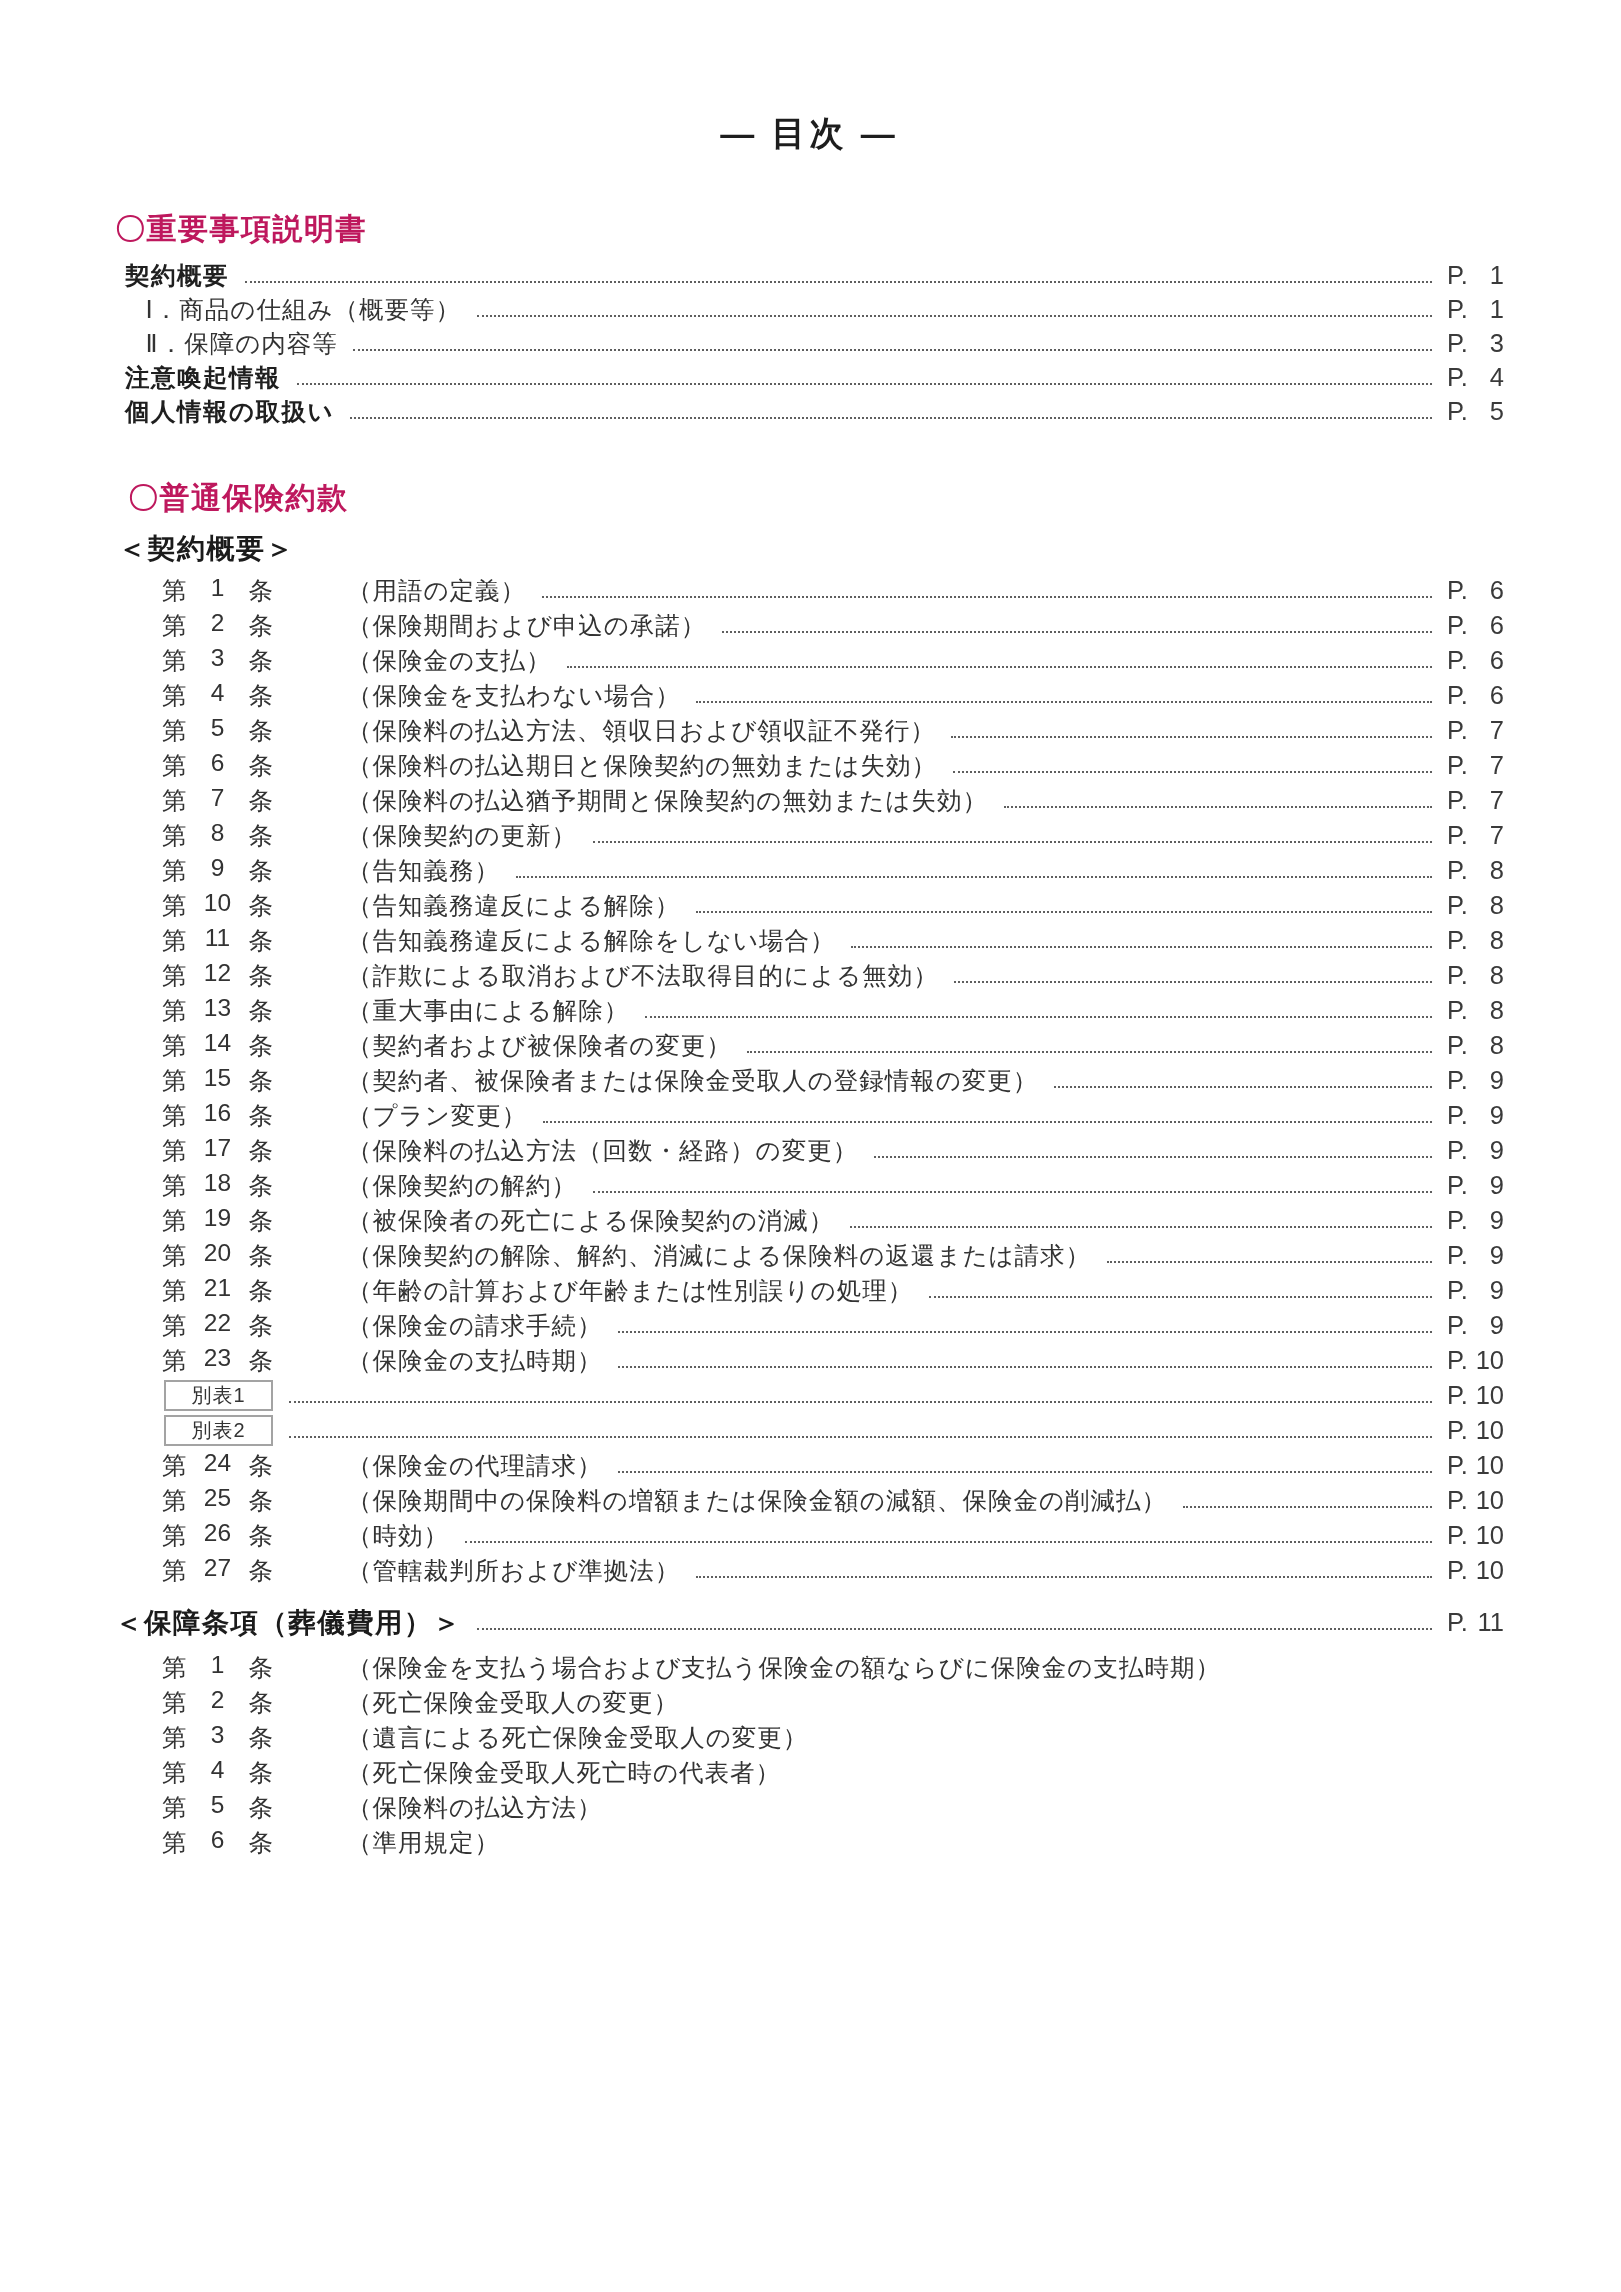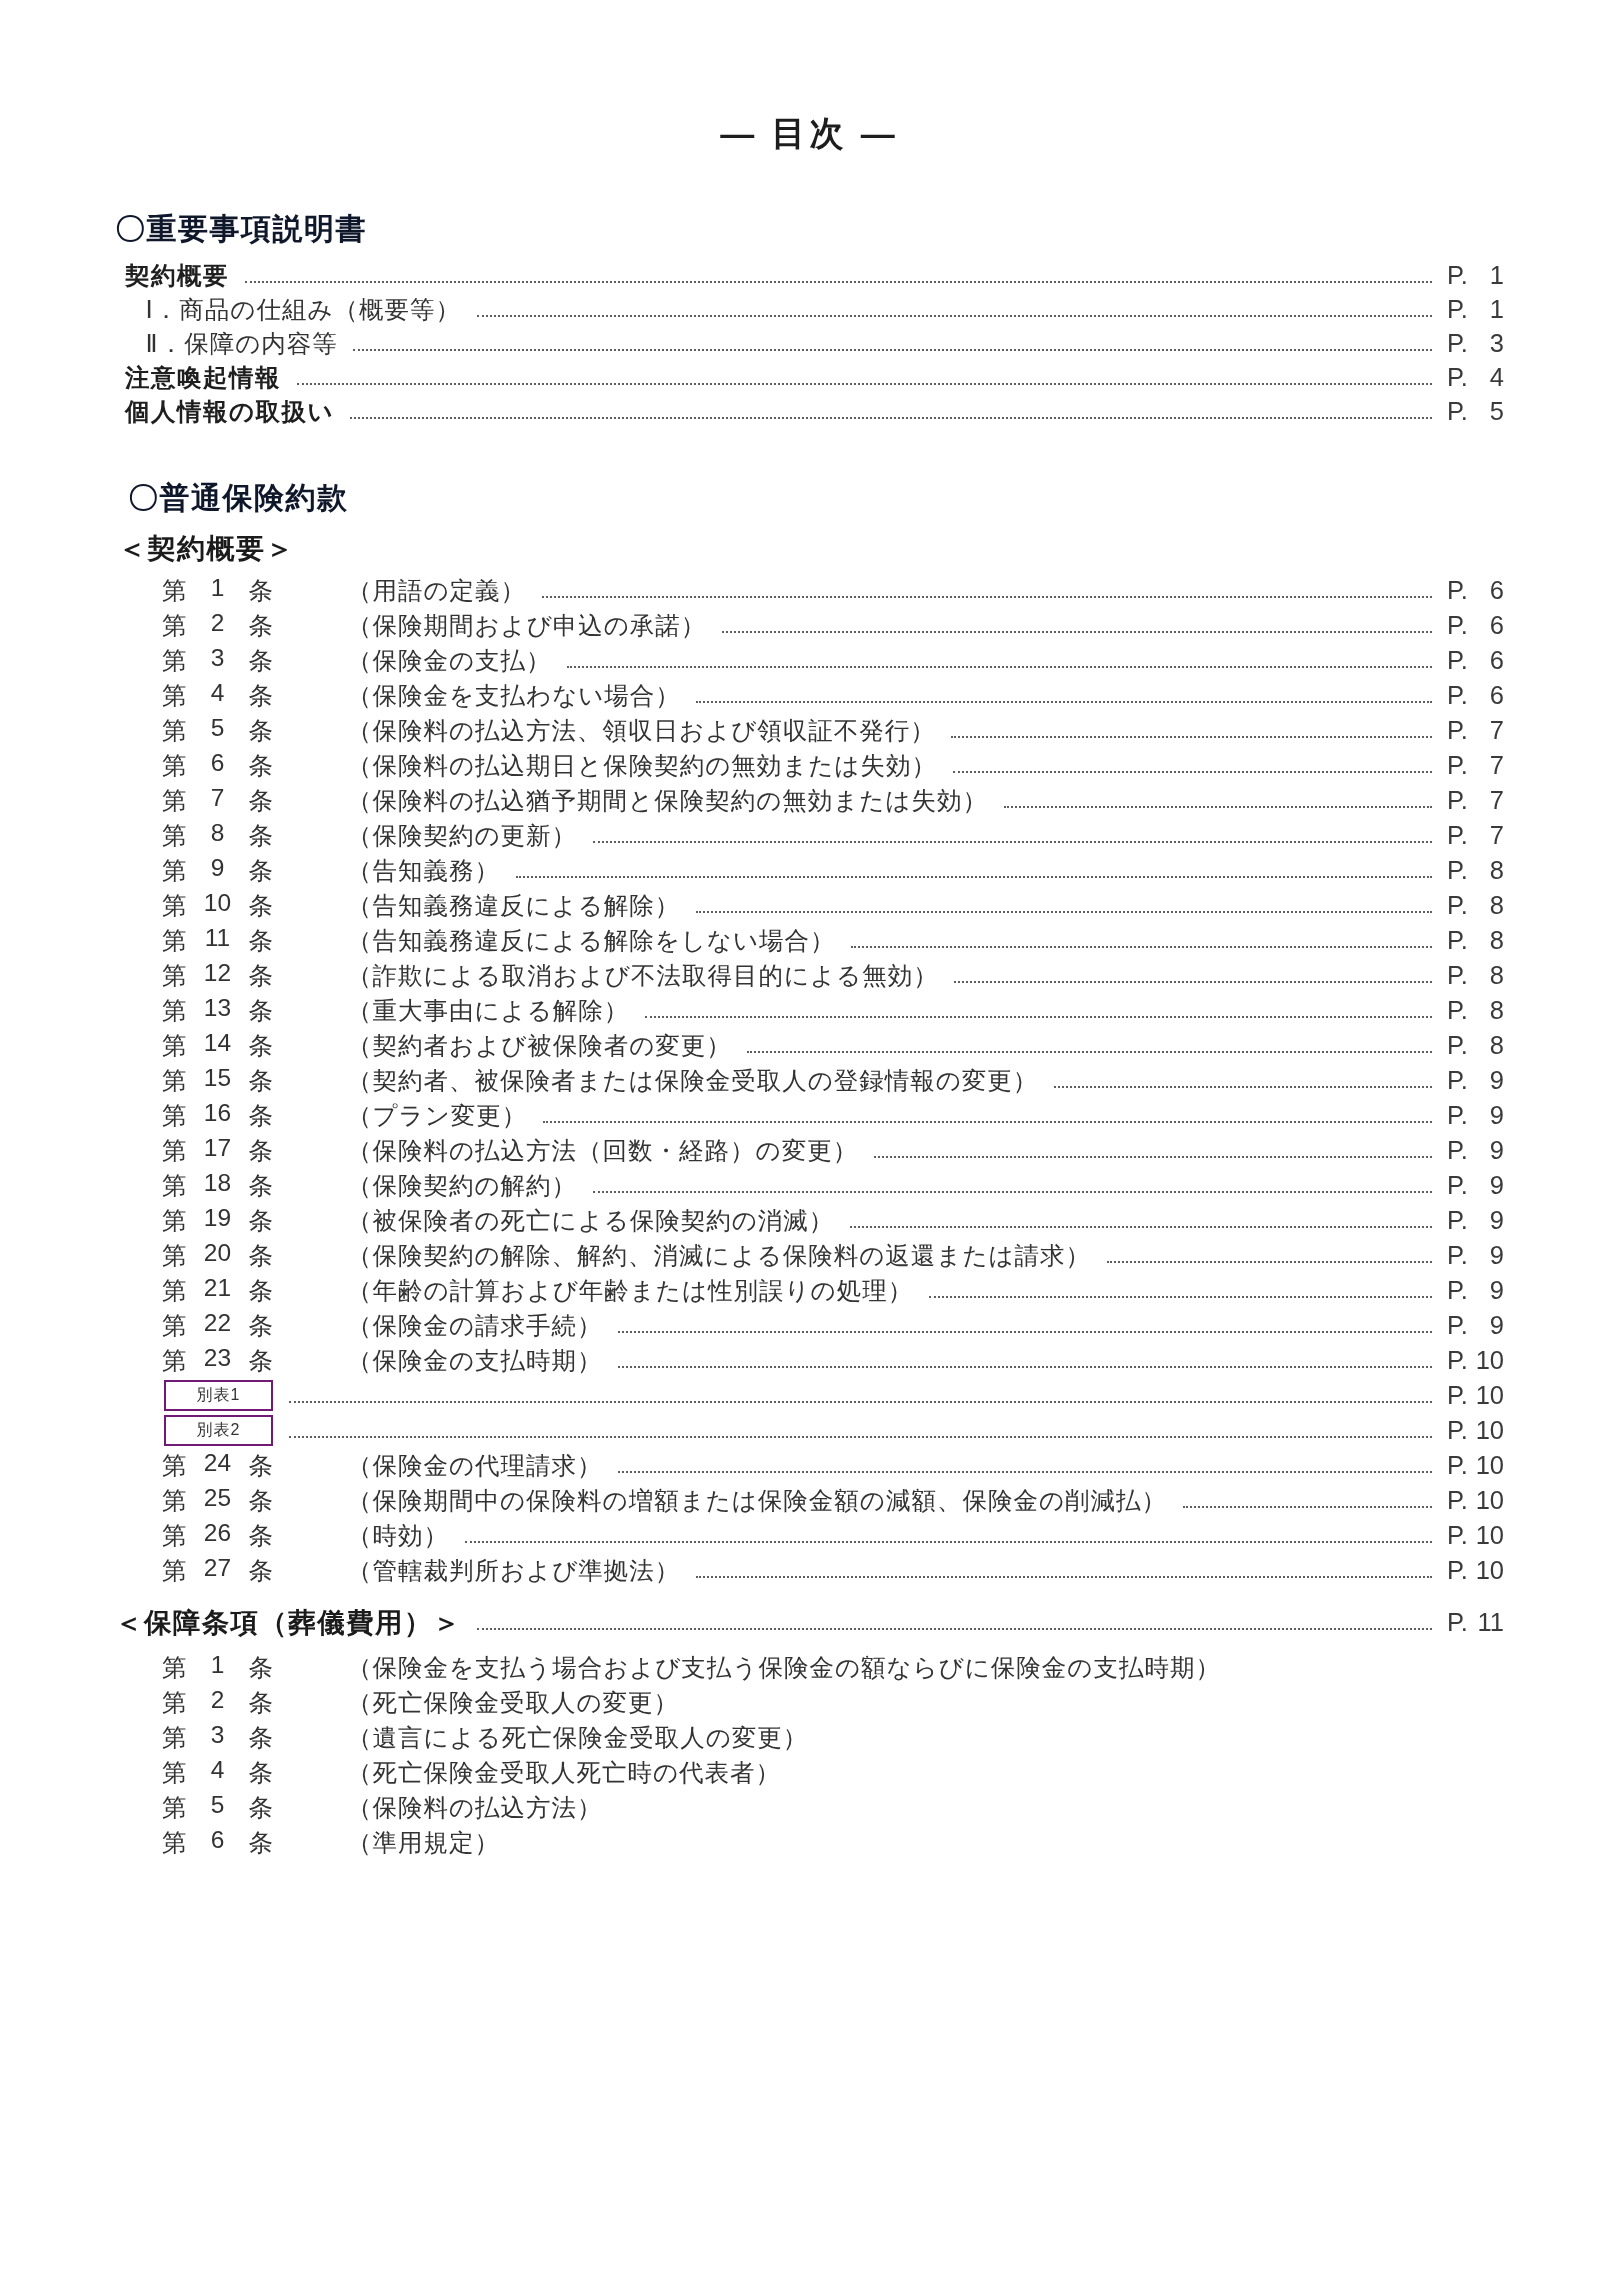--- a/index.html
+++ b/index.html
@@ -6,38 +6,38 @@
   .doc{
     width:1621px;height:2293px;background:#ffffff;box-sizing:border-box;
     padding:115px 117px 0 115px;position:relative;overflow:hidden;
     font-family:"Liberation Sans","DejaVu Sans",sans-serif;color:#262626;
   }
   .title{
     margin:0;text-align:center;font-size:34px;line-height:37px;font-weight:600;
     letter-spacing:3.9px;color:#1d1d1d;
   }
   h2.sec-heading{
-    margin:0;font-size:30px;line-height:31px;font-weight:700;letter-spacing:1.5px;color:#0f172a;
+    margin:0;font-size:30px;line-height:31px;font-weight:700;letter-spacing:1.5px;color:#be185d;
   }
   .sec1 h2.sec-heading{margin-top:61px;}
   .sec2 h2.sec-heading{margin-top:53px;margin-left:13px;}
   h3.sub-heading{
     margin:21.6px 0 0 2.9px;font-size:28px;line-height:29px;font-weight:700;letter-spacing:1.5px;color:#1b1b1b;
   }
   .rows{margin-top:14.7px;margin-left:10px;}
   .rows.arts{margin-top:9.8px;}
   .row{display:flex;align-items:center;height:34px;font-size:24.5px;white-space:nowrap;color:#262626;}
   .rows.arts .row{height:35px;}
   .lbl{font-weight:700;letter-spacing:1.5px;color:#1f1f1f;}
   .lbl.sub{font-weight:400;margin-left:20.6px;letter-spacing:1px;color:#333;text-align:right;}
   .artnum{display:flex;justify-content:space-between;width:111px;margin-left:37px;flex:none;color:#333;}
   .ttl{margin-left:74px;letter-spacing:1px;color:#333;}
   .boxlbl{
     margin-left:39px;width:105px;height:26.5px;line-height:26.5px;flex:none;
-    border:2px solid #701a75;text-align:center;font-size:16px;letter-spacing:1px;color:#333;
+    border:2px solid #a3a3a3;text-align:center;font-size:20px;letter-spacing:1px;color:#333;
   }
   .dots{flex:1 1 auto;height:0;border-bottom:2px dotted #5e5e5e;align-self:center;margin:12.7px 14.7px 0 15.7px;}
   .pageblk{display:flex;justify-content:space-between;width:57px;flex:none;font-size:25.5px;letter-spacing:0;color:#3a3a3a;}
   .subhead-row{height:35px;margin-top:17px;}
   .shlbl{font-size:27.4px;font-weight:700;letter-spacing:1.5px;color:#1b1b1b;}
 </style>
 </head>
 <body>
 
 <div class="doc">

